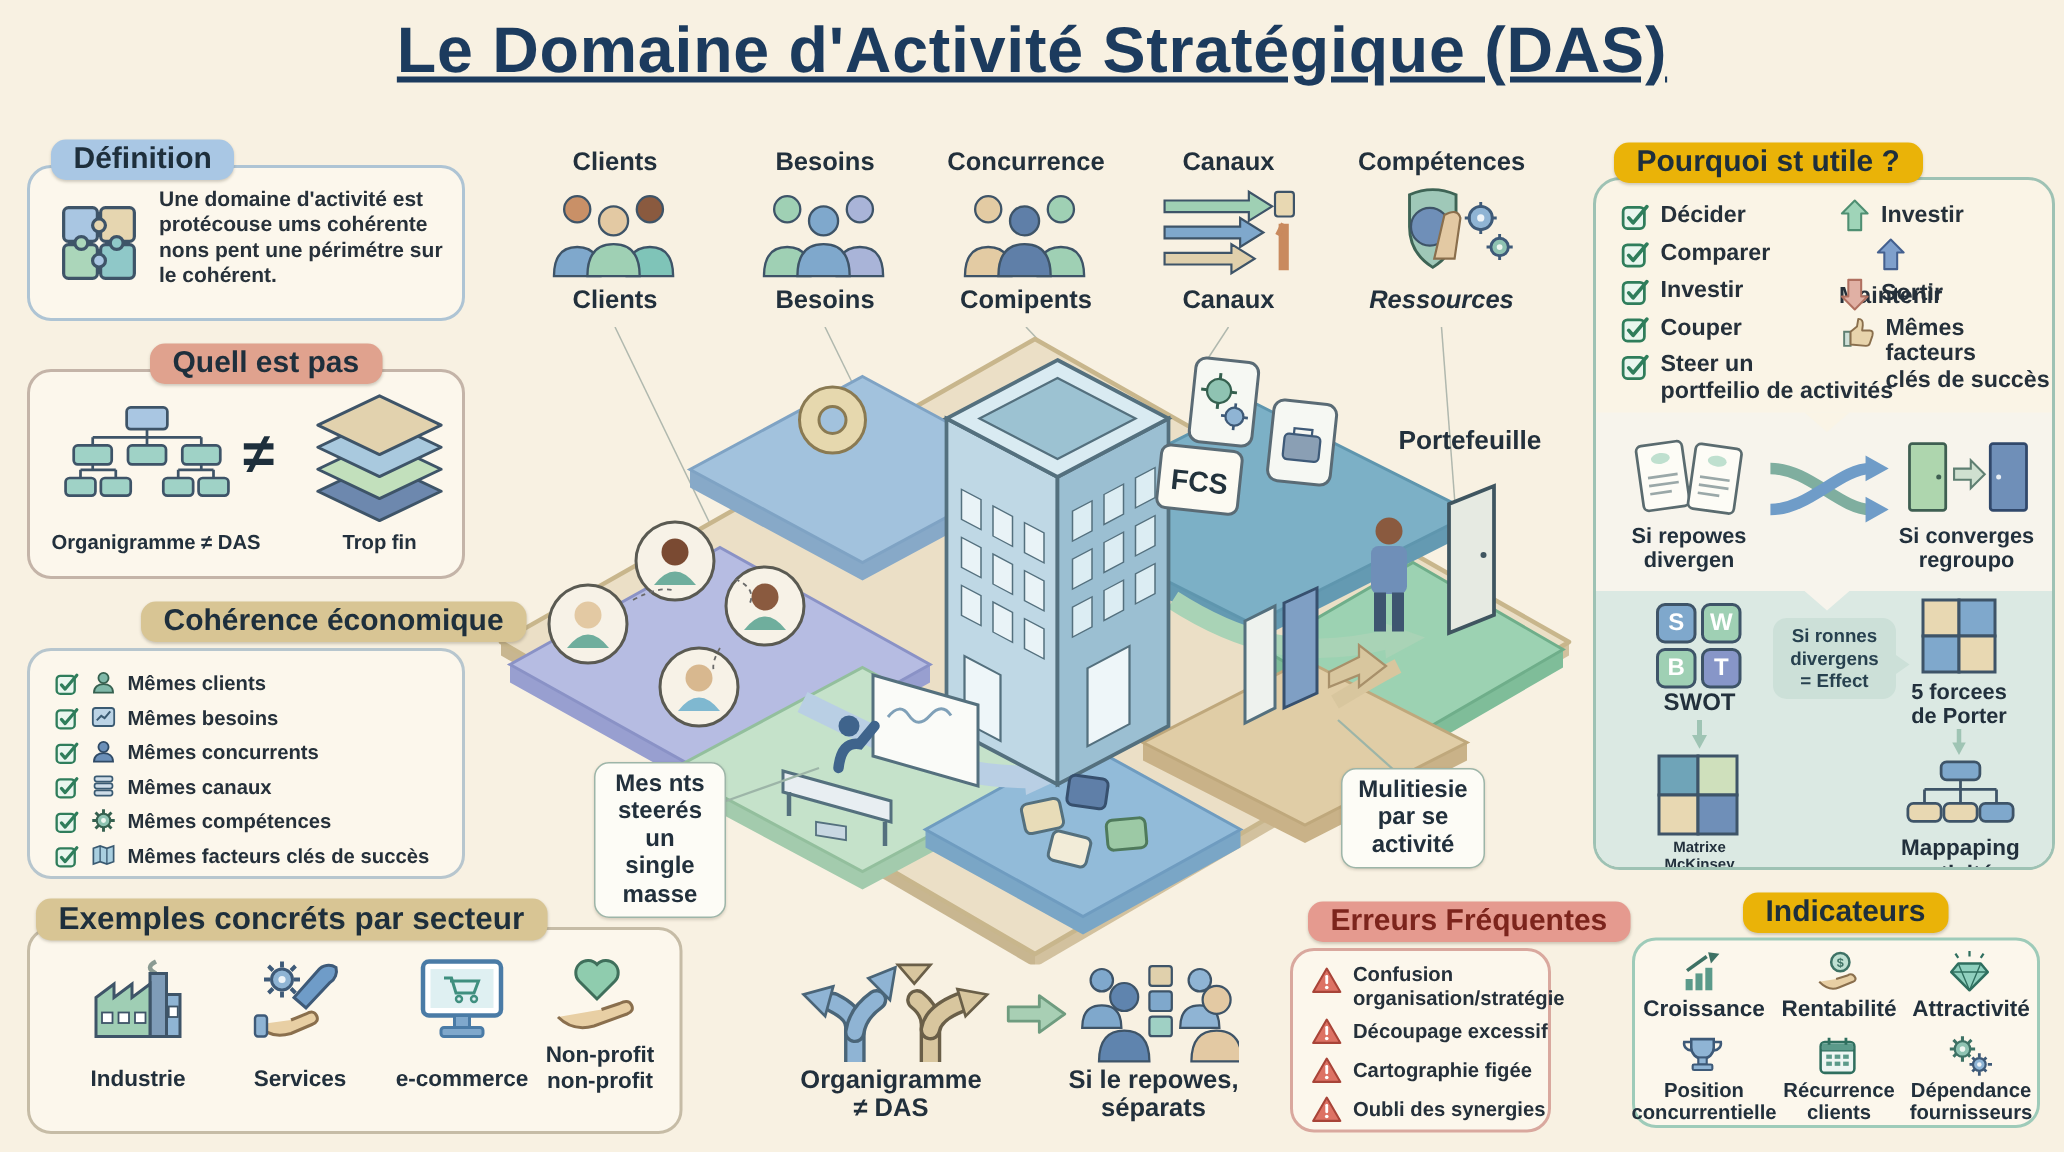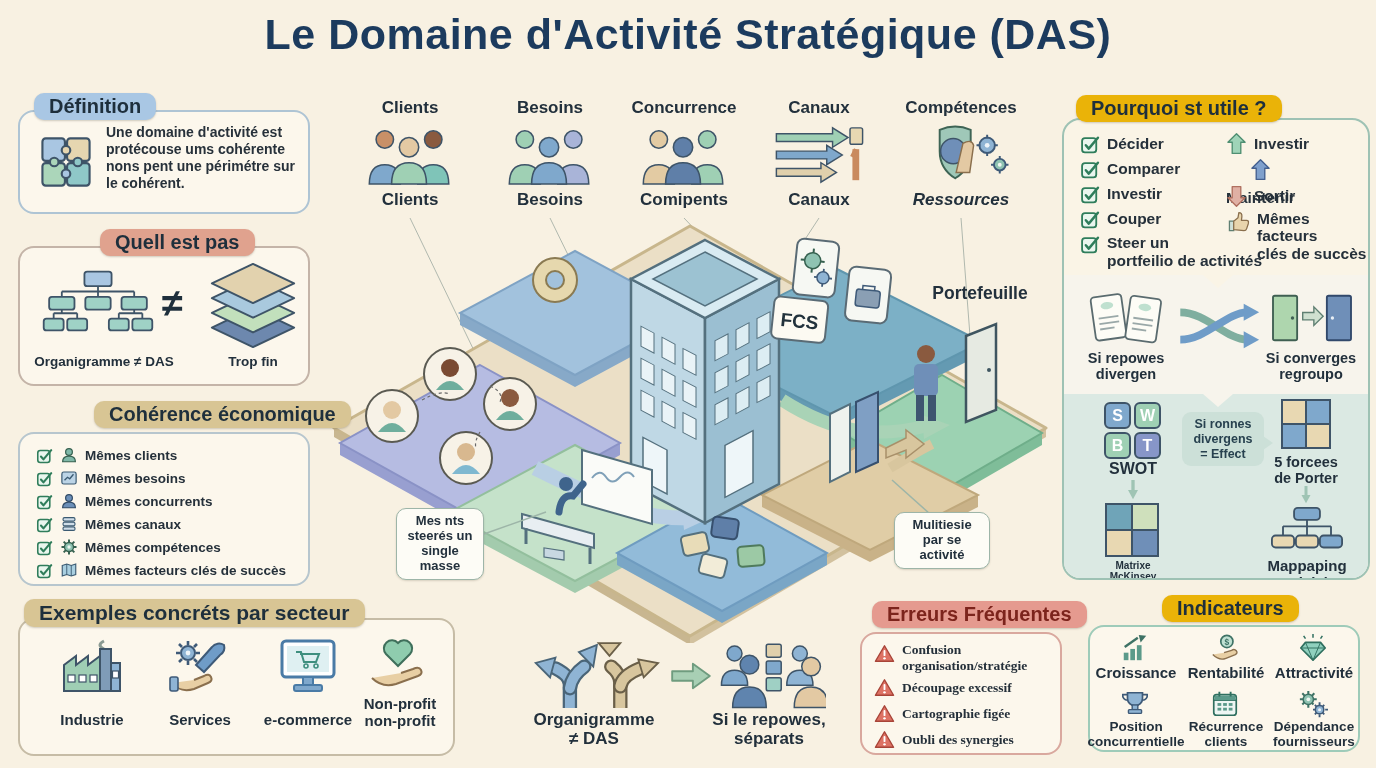--- a/index.html
+++ b/index.html
@@ -1,33 +1,33 @@
 <!DOCTYPE html>
 <html><head>
 <meta charset="utf-8">
 <style>
   html,body{margin:0;padding:0;background:#e9e2d2;}
   *{box-sizing:border-box;}
   .canvas{position:relative;width:1376px;height:768px;background:#f8f1e2;overflow:hidden;
           font-family:"Liberation Sans",sans-serif;color:#22303c;}
   .title{position:absolute;left:0;top:10px;width:100%;text-align:center;
-         font-size:43px;font-weight:700;color:#1c3b5e;letter-spacing:.5px;}
+         font-size:43px;font-weight:700;color:#1c3b5e;letter-spacing:.5px;text-decoration:underline;}
   .box{position:absolute;border:2px solid #b7c6ce;border-radius:16px;background:#fcf7ec;}
   .pill{position:absolute;padding:2px 15px;border-radius:10px;font-size:20px;font-weight:700;
         color:#1e2f3c;z-index:6;box-shadow:0 1px 2px rgba(80,70,50,.25);white-space:nowrap;}
   .pill.blue{background:#a9c7e4}.pill.salmon{background:#e0a28e}.pill.tan{background:#d8c594}
   .pill.green{background:#eab308}.pill.red{background:#e59a8f;color:#7c241c}
   .lbl{position:absolute;font-weight:700;color:#22303c;text-align:center;line-height:1.12;}
   .pre{white-space:pre-line;}
   .row{position:absolute;display:flex;align-items:center;gap:7px;font-weight:700;color:#25303a;}
   .ic{display:inline-flex;flex:none;}
   .ic svg{display:block;width:100%;height:100%;}
   .abs{position:absolute;}
   .callout{position:absolute;background:#fdfcf6;border:1.5px solid #9db5a8;border-radius:10px;
-           padding:5px 4px;text-align:center;font-weight:700;font-size:13px;line-height:1.15;
+           padding:5px 4px;text-align:center;font-weight:700;font-size:16px;line-height:1.15;
            color:#22303c;white-space:pre-line;box-shadow:0 1px 2px rgba(80,70,50,.2);}
   .band{position:absolute;left:0;width:100%;}
   .notch{position:absolute;width:0;height:0;border-left:15px solid transparent;
          border-right:15px solid transparent;z-index:3;}
   .swot-grid{position:absolute;display:grid;grid-template-columns:27px 27px;grid-template-rows:27px 27px;gap:3px;}
   .swot-cell{border:2px solid #3e5468;border-radius:6px;display:flex;align-items:center;justify-content:center;
              font-weight:700;font-size:16px;color:#fff;}
   .bubble{position:absolute;background:#cce0d8;border-radius:9px;padding:5px 4px;text-align:center;
           font-weight:700;font-size:12.5px;line-height:1.18;color:#27414f;white-space:pre-line;}
   .bubble:after{content:"";position:absolute;right:-9px;top:24px;border-top:7px solid transparent;
@@ -685,21 +685,21 @@
           <path d="M78 50q0-16 14-16t14 16z" fill="#8fb4d4"></path>
           <circle cx="104" cy="30" r="10" fill="#e3c9a3"></circle>
           <path d="M86 74q0-22 18-22t18 22z" fill="#e3c9a3"></path>
         </g>
       </svg>
     </span>
   <div class="lbl pre" style="left:690px;top:710px;width:158px;font-size:17px;">Si le repowes,
 séparats</div>
 
   <div class="pill red" style="left:872px;top:601px;">Erreurs Fréquentes</div>
-  <div class="box" style="left:860px;top:632px;width:202px;height:123px;border-color:#d9a89e;font-family:Liberation Serif, serif;">
+  <div class="box" style="left:860px;top:632px;width:174px;height:123px;border-color:#d9a89e;">
     <div class="row" style="left:12px;top:8px;font-size:13.5px;align-items:flex-start;">
       <span class="ic" style="width:21px;height:19px;margin-top:2px;">
           <svg viewBox="0 0 24 22">
             <path d="M12 2 L22.5 20 H1.5 Z" fill="#dd7264" stroke="#a84438" stroke-width="1.6" stroke-linejoin="round"></path>
             <rect x="10.9" y="7" width="2.2" height="7" rx="1" fill="#fff"></rect>
             <circle cx="12" cy="16.6" r="1.4" fill="#fff"></circle>
           </svg>
         </span>
       <span class="pre" style="line-height:1.15;">Confusion
 organisation/stratégie</span>

